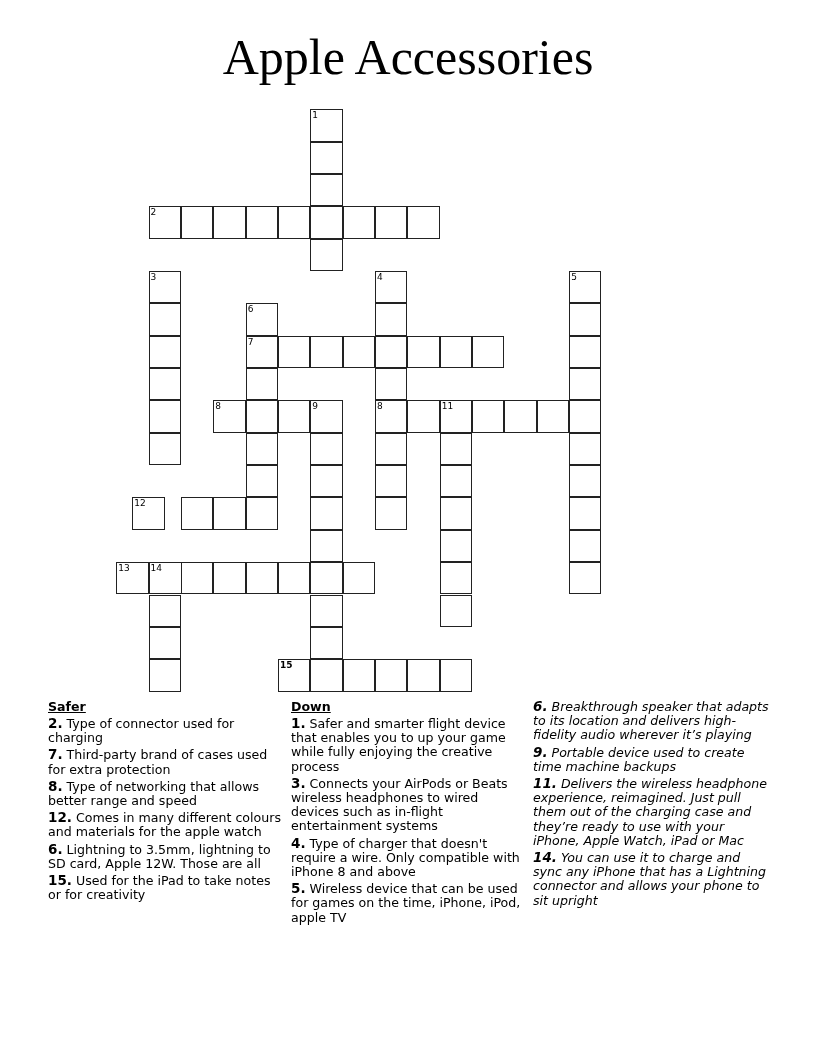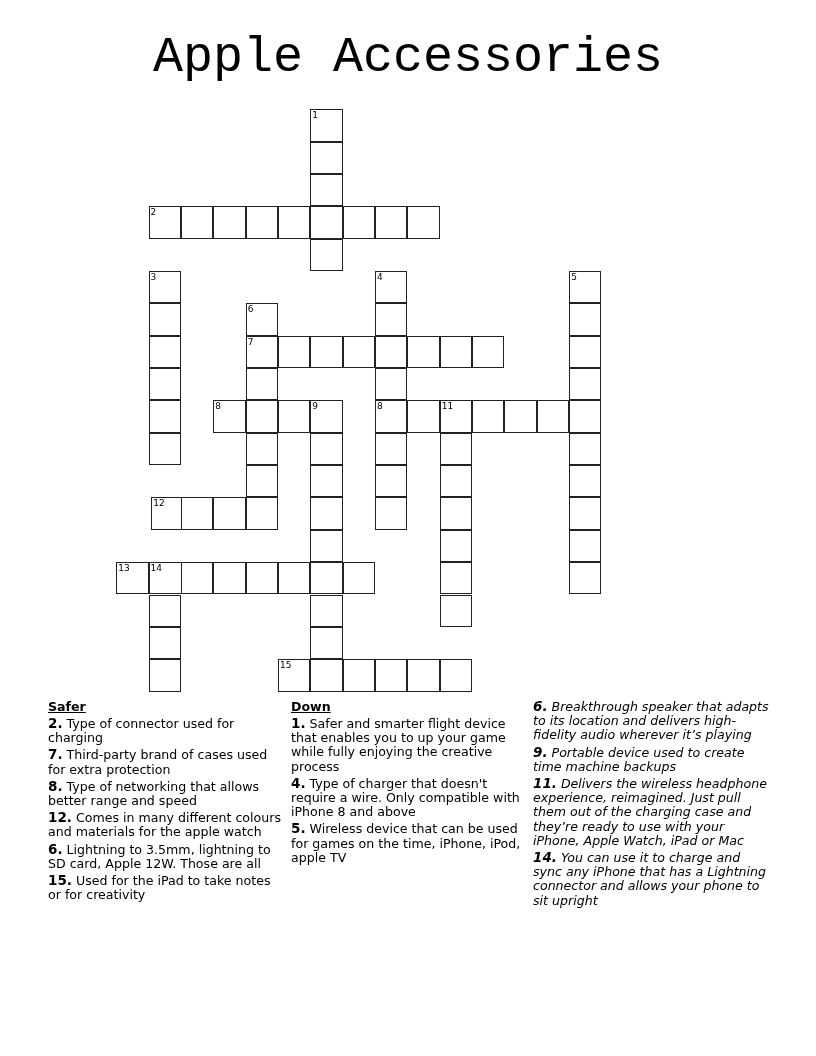--- a/index.html
+++ b/index.html
@@ -1,17 +1,17 @@
 <!DOCTYPE html>
 <html><head>
 <meta charset="utf-8">
 <style>
   html, body { margin:0; padding:0; background:#ffffff; }
   body { width:816px; height:1056px; position:relative; overflow:hidden; font-family:"DejaVu Sans", sans-serif; color:#000; }
-  #title { position:absolute; left:0; top:30px; width:816px; text-align:center; font-size:50px; font-family:Liberation Mono, monospace; letter-spacing:0px; line-height:1.1; }
+  #title { position:absolute; left:0; top:30px; width:816px; text-align:center; font-size:50px; font-family:Liberation Serif, serif; letter-spacing:0px; line-height:1.1; }
   #grid { position:absolute; left:0; top:0; width:816px; height:700px; }
   .cell { position:absolute; width:32.35px; height:32.35px; box-sizing:border-box; border:1.5px solid #222; background:#fff; margin-left:-0.75px; margin-top:-0.75px; }
   .cell .num { position:absolute; left:1px; top:0px; font-size:9px; line-height:10px; font-family:"DejaVu Sans", sans-serif; }
   .clues { position:absolute; top:699px; font-size:12.6px; line-height:14.2px; }
   .clues h3 { margin:0 0 1px 0; font-size:12.6px; font-weight:bold; text-decoration:underline; line-height:16px; }
   .clue { margin:0 0 2px 0; }
   .clue b { font-weight:bold; font-size:13.5px; }
   #col-across { left:48px; width:238px; }
   #col-down { left:291px; width:238px; }
   #col-down2 { left:533px; width:240px;font-style:italic; }
@@ -109,40 +109,40 @@
     </div>
     <div class="cell" style="left: 472.85px; top: 401.15px;"></div>
     <div class="cell" style="left: 505.2px; top: 401.15px;"></div>
     <div class="cell" style="left: 537.55px; top: 401.15px;"></div>
     <div class="cell" style="left: 440.5px; top: 433.5px;"></div>
     <div class="cell" style="left: 440.5px; top: 465.85px;"></div>
     <div class="cell" style="left: 440.5px; top: 498.2px;"></div>
     <div class="cell" style="left: 440.5px; top: 530.55px;"></div>
     <div class="cell" style="left: 440.5px; top: 562.9px;"></div>
     <div class="cell" style="left: 440.5px; top: 595.25px;"></div>
-    <div class="cell" style="left: 152px; top: 498.2px;">
+    <div class="cell" style="left: 133px; top: 498.2px;">
       <span class="num">12</span>
     </div>
     <div class="cell" style="left: 181.7px; top: 498.2px;"></div>
     <div class="cell" style="left: 214.05px; top: 498.2px;"></div>
     <div class="cell" style="left: 117px; top: 562.9px;">
       <span class="num">13</span>
     </div>
     <div class="cell" style="left: 149.35px; top: 562.9px; padding-left: 41px;">
       <span class="num">14</span>
     </div>
     <div class="cell" style="left: 181.7px; top: 562.9px;"></div>
     <div class="cell" style="left: 214.05px; top: 562.9px;"></div>
     <div class="cell" style="left: 246.4px; top: 562.9px;"></div>
     <div class="cell" style="left: 278.75px; top: 562.9px;"></div>
     <div class="cell" style="left: 343.45px; top: 562.9px;"></div>
     <div class="cell" style="left: 149.35px; top: 595.25px;"></div>
     <div class="cell" style="left: 149.35px; top: 627.6px;"></div>
     <div class="cell" style="left: 149.35px; top: 659.95px;"></div>
-    <div class="cell" style="left: 278.75px; top: 659.95px;">
+    <div class="cell" style="left: 278.75px; top: 659.95px; font-weight: bold;">
       <span class="num">15</span>
     </div>
     <div class="cell" style="left: 343.45px; top: 659.95px;"></div>
     <div class="cell" style="left: 375.8px; top: 659.95px;"></div>
     <div class="cell" style="left: 408.15px; top: 659.95px;"></div>
     <div class="cell" style="left: 440.5px; top: 659.95px;"></div>
   </div>
 
 <div class="clues" id="col-across">
   <h3>Safer</h3>
@@ -153,20 +153,21 @@
       <div class="clue"><b>12.</b><span> Comes in many different colours and materials for the apple watch</span></div>
       <div class="clue"><b>6.</b><span> Lightning to 3.5mm, lightning to SD card, Apple 12W. Those are all</span></div>
       <div class="clue"><b>15.</b><span> Used for the iPad to take notes or for creativity</span></div>
     </div>
 </div>
 
 <div class="clues" id="col-down">
   <h3>Down</h3>
   <div class="list">
       <div class="clue"><b>1.</b><span> Safer and smarter flight device that enables you to up your game while fully enjoying the creative process</span></div>
+      <div class="clue"><b>3.</b><span> Connects your AirPods or Beats wireless headphones to wired devices such as in-flight entertainment systems</span></div>
       <div class="clue"><b>4.</b><span> Type of charger that doesn't require a wire. Only compatible with iPhone 8 and above</span></div>
       <div class="clue"><b>5.</b><span> Wireless device that can be used for games on the time, iPhone, iPod, apple TV</span></div>
     </div>
 </div>
 
 <div class="clues" id="col-down2">
   <div class="list">
       <div class="clue"><b>6.</b><span> Breakthrough speaker that adapts to its location and delivers high-fidelity audio wherever it’s playing</span></div>
       <div class="clue"><b>9.</b><span> Portable device used to create time machine backups</span></div>
       <div class="clue"><b>11.</b><span> Delivers the wireless headphone experience, reimagined. Just pull them out of the charging case and they’re ready to use with your iPhone, Apple Watch, iPad or Mac</span></div>

